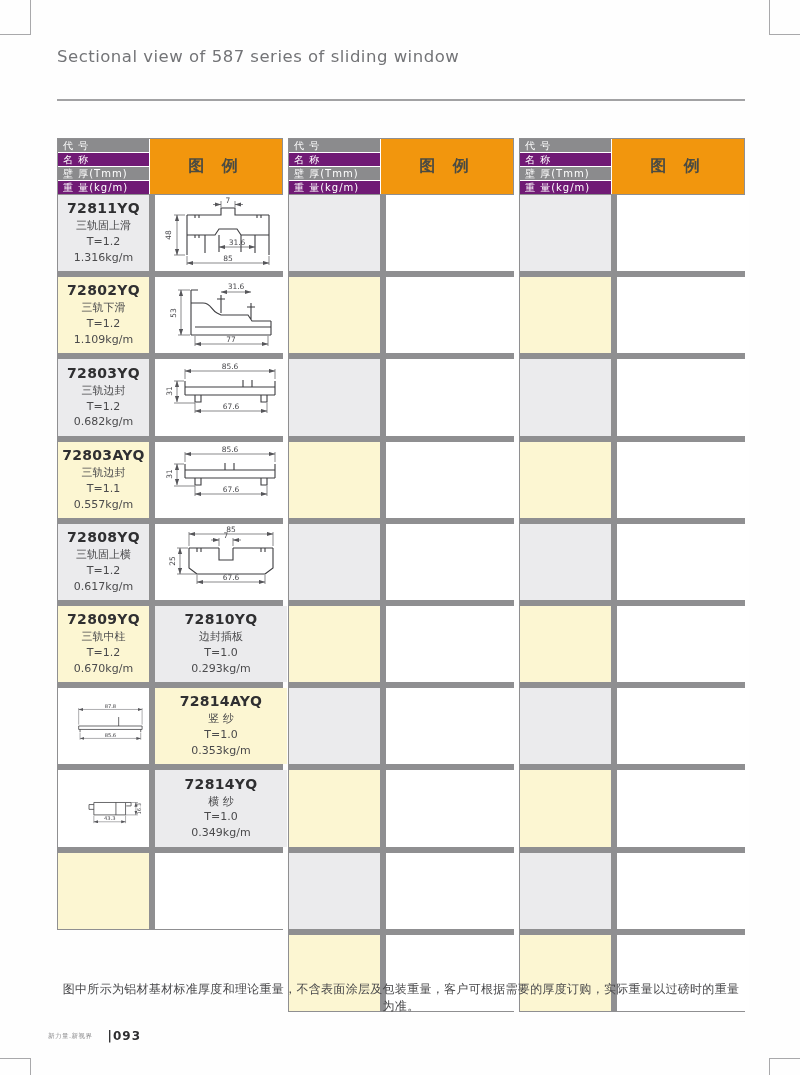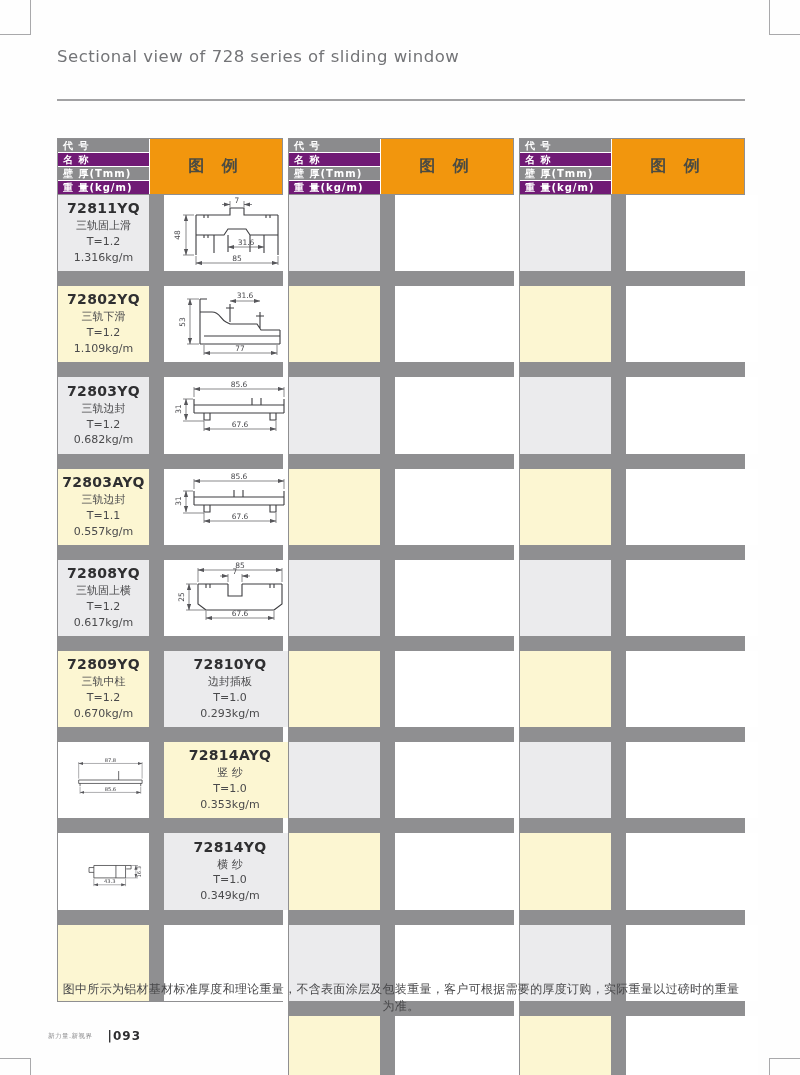--- a/index.html
+++ b/index.html
@@ -22,28 +22,28 @@
   .subtitle{font-size:16.5px;color:#737477;margin-top:1px;letter-spacing:.5px}
   .rule{position:absolute;left:57px;top:99px;width:688px;height:2px;background:#a2a2a4}
 
   
   .group{position:absolute;top:138px;width:226px}
   .g1{left:57px}.g2{left:288px}.g3{left:519px}
   .ghead{
     display:grid;grid-template-columns:91px 132px;grid-template-rows:repeat(4,13px);
     gap:1px;background:#ffffff;border:1px solid #8f8f91;border-bottom:none;
   }
-  .hlabel{color:#fff;font-size:10px;font-weight:bold;display:flex;align-items:center;
+  .hlabel{color:#fff;font-size:10px;font-weight:normal;display:flex;align-items:center;
     padding-left:5px;letter-spacing:1px;white-space:nowrap;overflow:hidden}
   .hd{background:#8b8b8d}
   .hl{background:#701a75}
   .hlegend{grid-column:2;grid-row:1/5;background:#f2960d;display:flex;align-items:center;
     justify-content:center;font-size:16px;font-weight:bold;color:#4b4b42;letter-spacing:6px}
   .gbody{
-    display:grid;grid-template-columns:91px 132px;grid-auto-rows:76.2px;gap:15px;
+    display:grid;grid-template-columns:91px 132px;grid-auto-rows:76.2px;gap:6px;
     background:#8f8f91;border:1px solid #8f8f91;
   }
   .lab{display:flex;flex-direction:column;justify-content:center;align-items:center;text-align:center}
   .lab .code{font-weight:bold;font-size:14px;color:#2f2f31;margin-bottom:2px;letter-spacing:.3px}
   .lab .sub{font-size:11px;color:#4a4a4c;line-height:1.45}
   .bg-gray{background:#ebebed}
   .bg-cream{background:#fcf6d2}
   .dia{background:#ffffff;display:flex;align-items:center;justify-content:center}
   svg.profile{width:132px;height:76px;display:block}
   .p{fill:none;stroke:#3d3d40;stroke-width:1.1;stroke-linejoin:miter}
@@ -68,21 +68,21 @@
     </marker>
   </defs>
 </svg>
 
 <div class="mark tl"></div>
 <div class="mark tr"></div>
 <div class="mark bl"></div>
 <div class="mark br"></div>
 
 <div class="pagehead">
-  <div class="subtitle">Sectional view of 728 series of sliding window</div>
+  <div class="subtitle">Sectional view of 587 series of sliding window</div>
 </div>
 <div class="rule"></div>
 
 <div class="group g1">
   <div class="ghead">
     <div class="hlabel hd">代 号</div>
     <div class="hlegend">图  例</div>
     <div class="hlabel hl">名 称</div>
     <div class="hlabel hd">壁 厚(Tmm)</div>
     <div class="hlabel hl">重 量(kg/m)</div>

